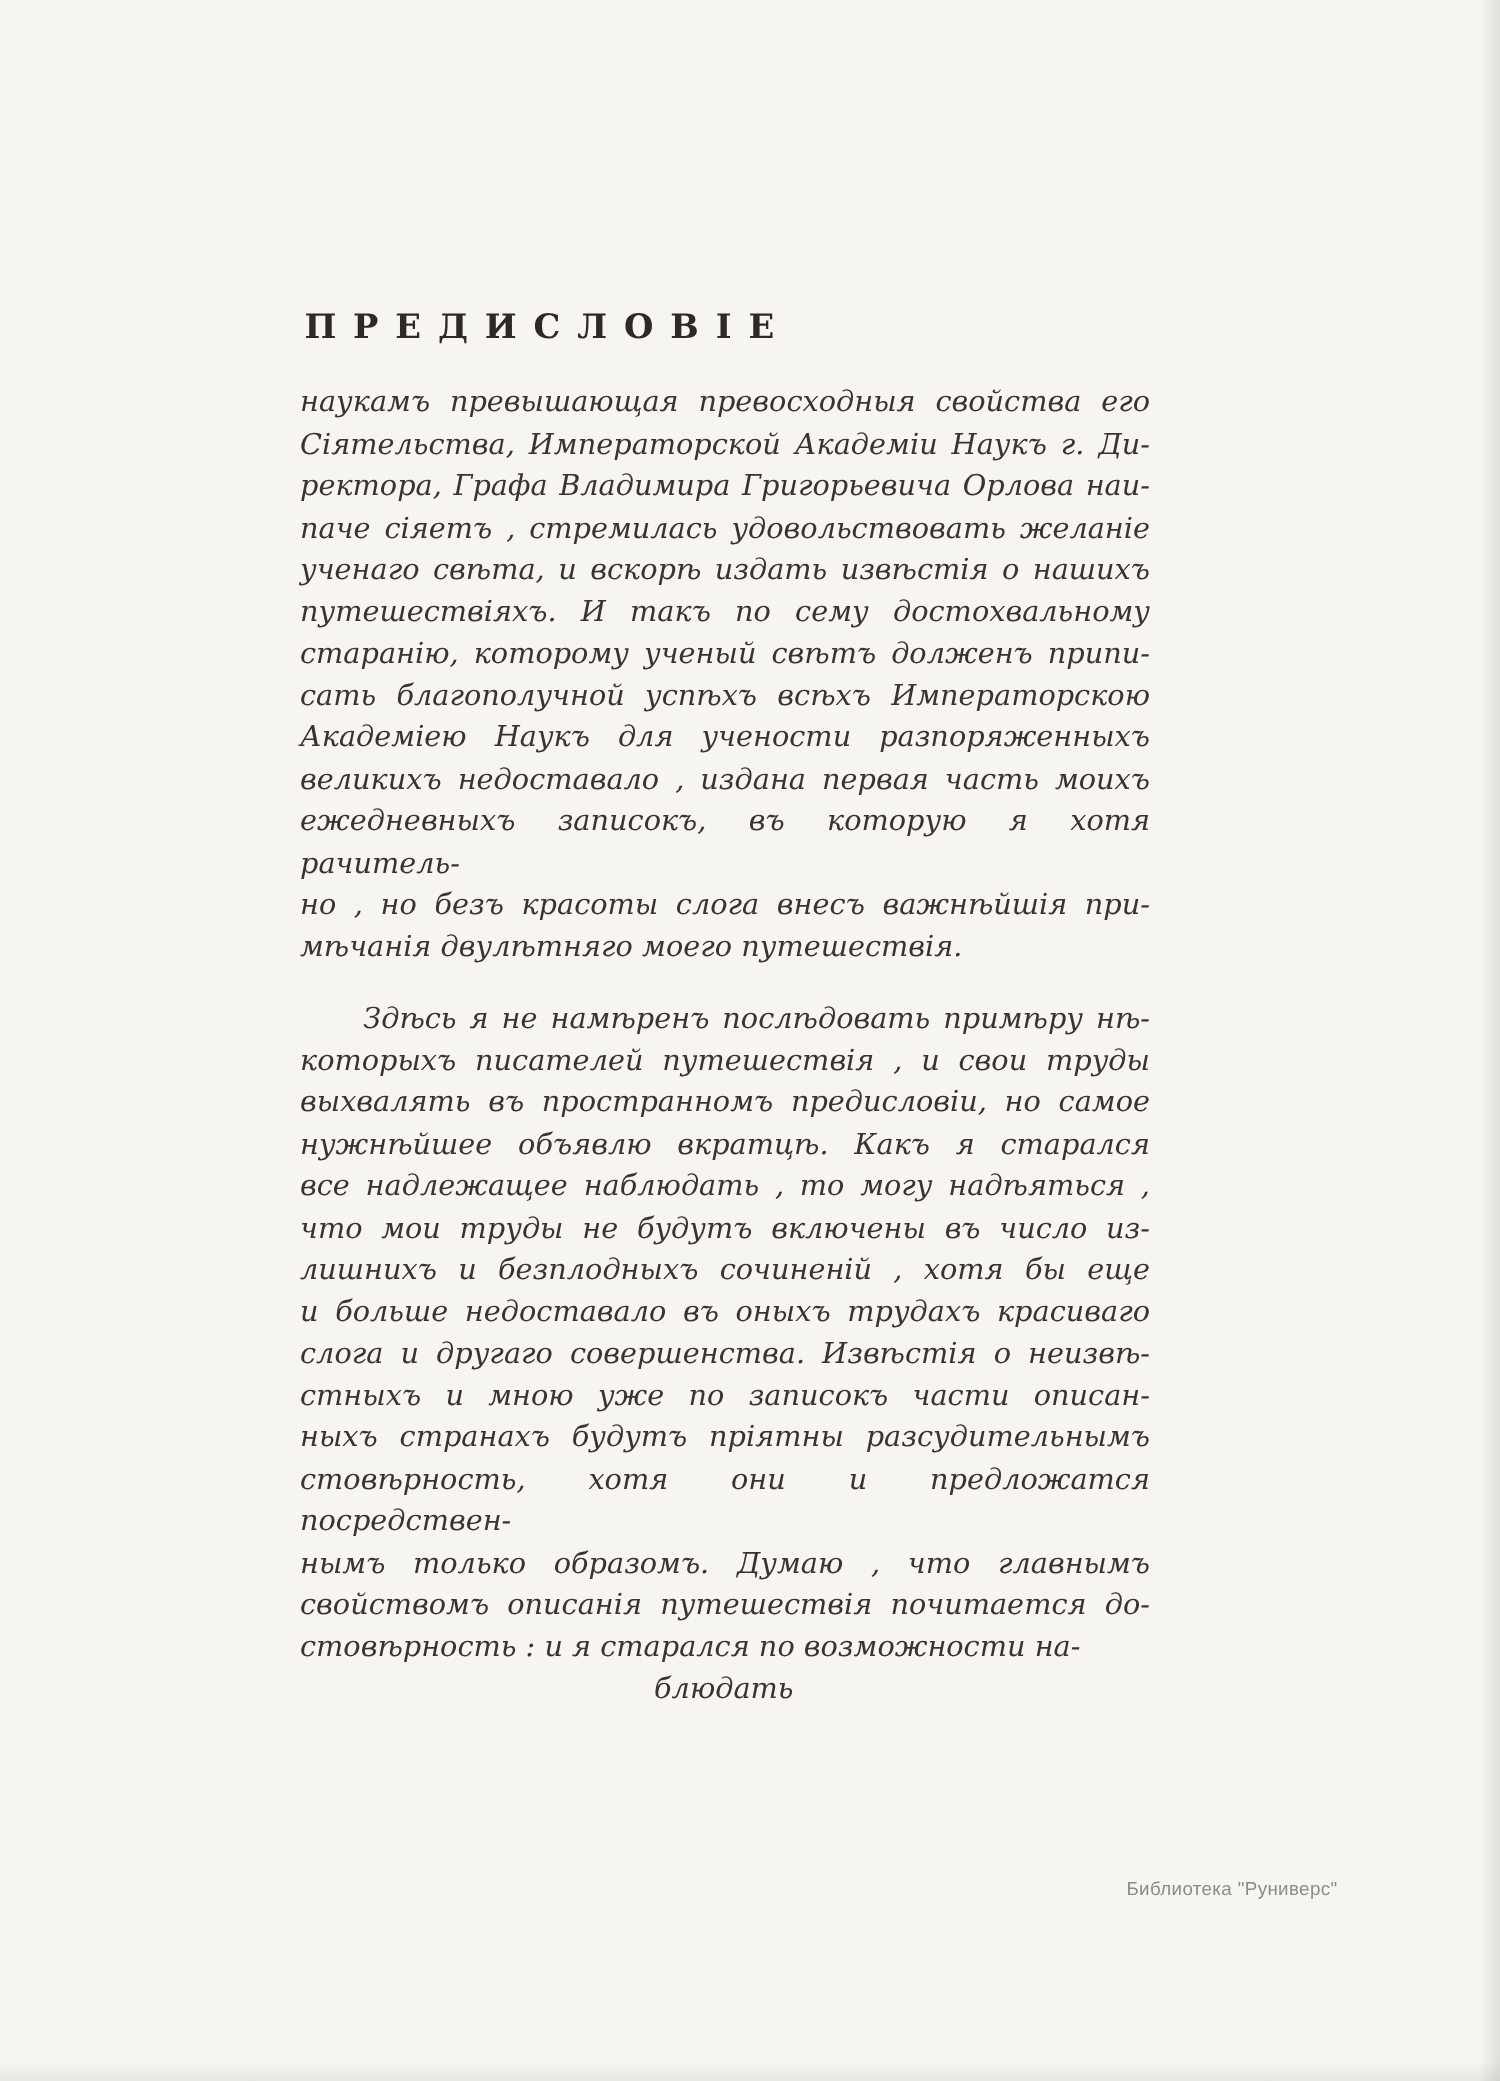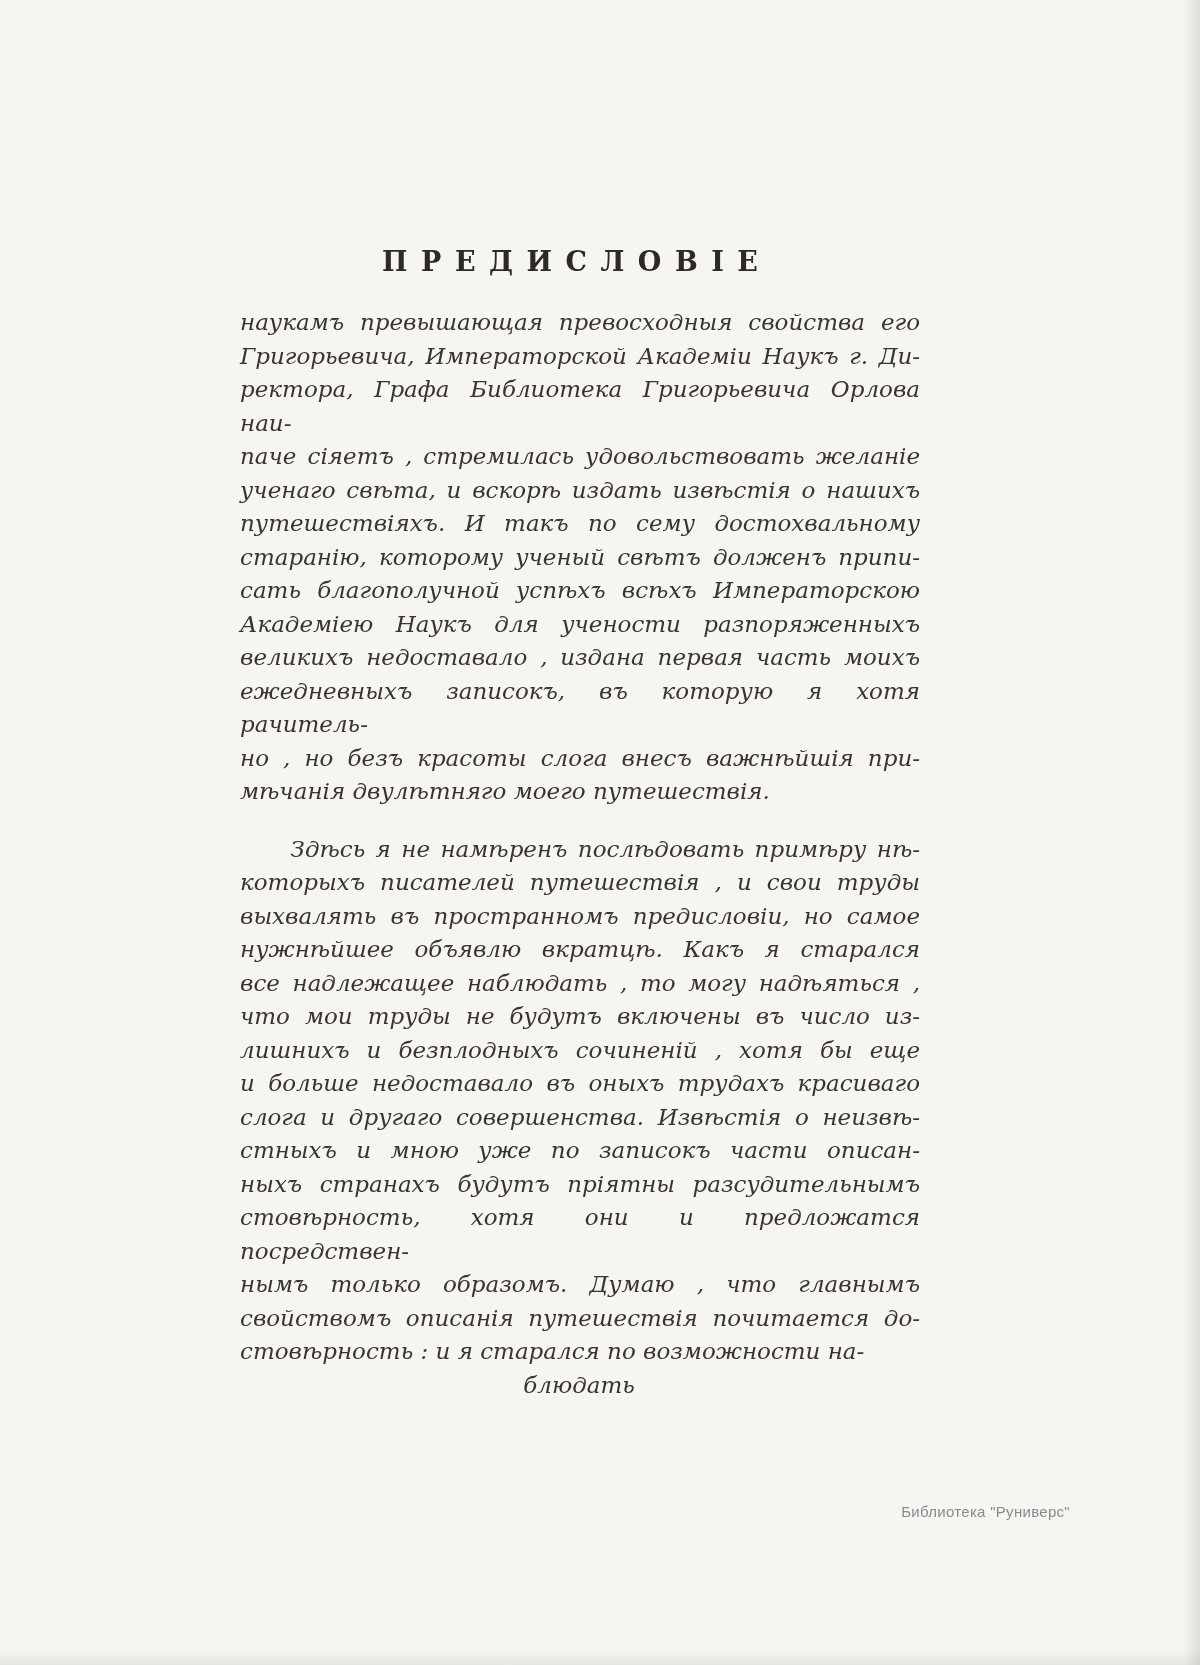--- a/index.html
+++ b/index.html
@@ -13,21 +13,20 @@
       #f6f5f2;
     overflow: hidden;
     font-family: "DejaVu Serif", serif;
   }
   .title {
     position: absolute;
     top: 246px;
     left: 230px;
     width: 680px;
     margin: 0;
-    text-align: center;
     font-size: 27px;
     font-weight: bold;
     font-style: normal;
     letter-spacing: 0.5em;
     text-indent: 0.5em; 
     color: #2e2a23;
   }
   .body {
     position: absolute;
     top: 306px;
@@ -67,22 +66,22 @@
 <body>
 
 <div class="page">
 
   <h1 class="title">ПРЕДИСЛОВІЕ</h1>
 
   <div class="body">
 
     <div class="paragraph">
         <div class="line first">наукамъ превышающая превосходныя свойства его</div>
-        <div class="line">Григорьевича, Императорской Академіи Наукъ г. Ди-</div>
-        <div class="line">ректора, Графа Библиотека Григорьевича Орлова наи-</div>
+        <div class="line">Сіятельства, Императорской Академіи Наукъ г. Ди-</div>
+        <div class="line">ректора, Графа Владимира Григорьевича Орлова наи-</div>
         <div class="line">паче сіяетъ , стремилась удовольствовать желаніе</div>
         <div class="line">ученаго свѣта, и вскорѣ издать извѣстія о нашихъ</div>
         <div class="line">путешествіяхъ.  И такъ по сему достохвальному</div>
         <div class="line">старанію, которому ученый свѣтъ долженъ припи-</div>
         <div class="line">сать благополучной успѣхъ всѣхъ Императорскою</div>
         <div class="line">Академіею Наукъ для учености разпоряженныхъ</div>
         <div class="line">великихъ недоставало , издана первая часть моихъ</div>
         <div class="line">ежедневныхъ записокъ, въ которую я хотя рачитель-</div>
         <div class="line">но ,  но безъ красоты слога внесъ важнѣйшія при-</div>
         <div class="line last">мѣчанія двулѣтняго моего путешествія.</div>

